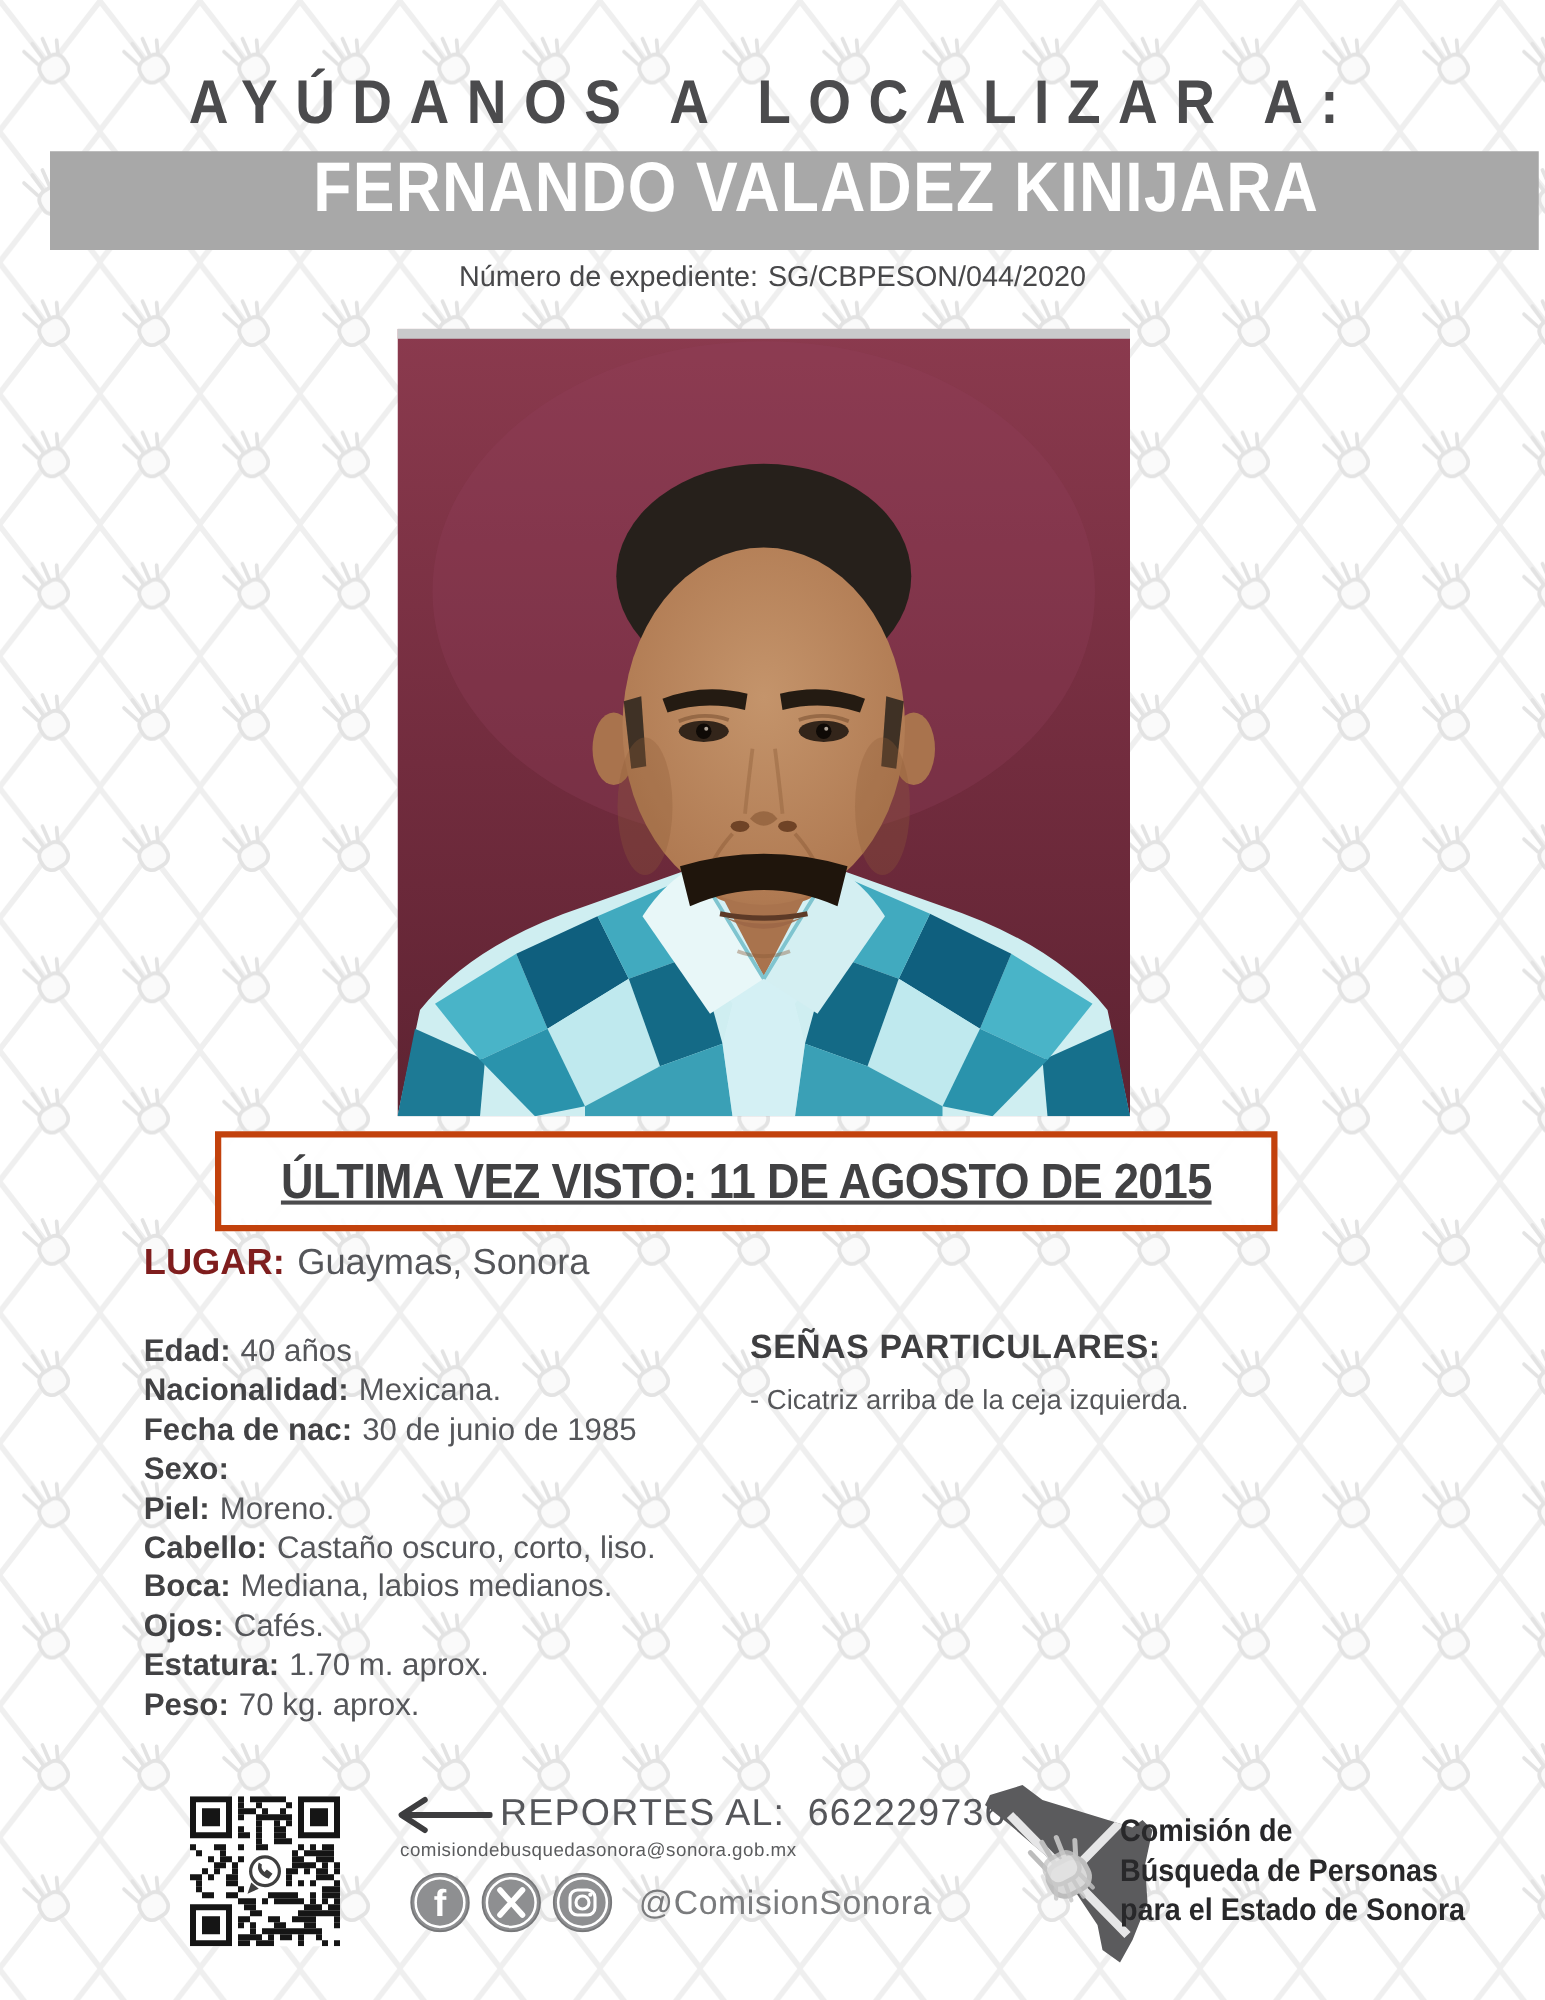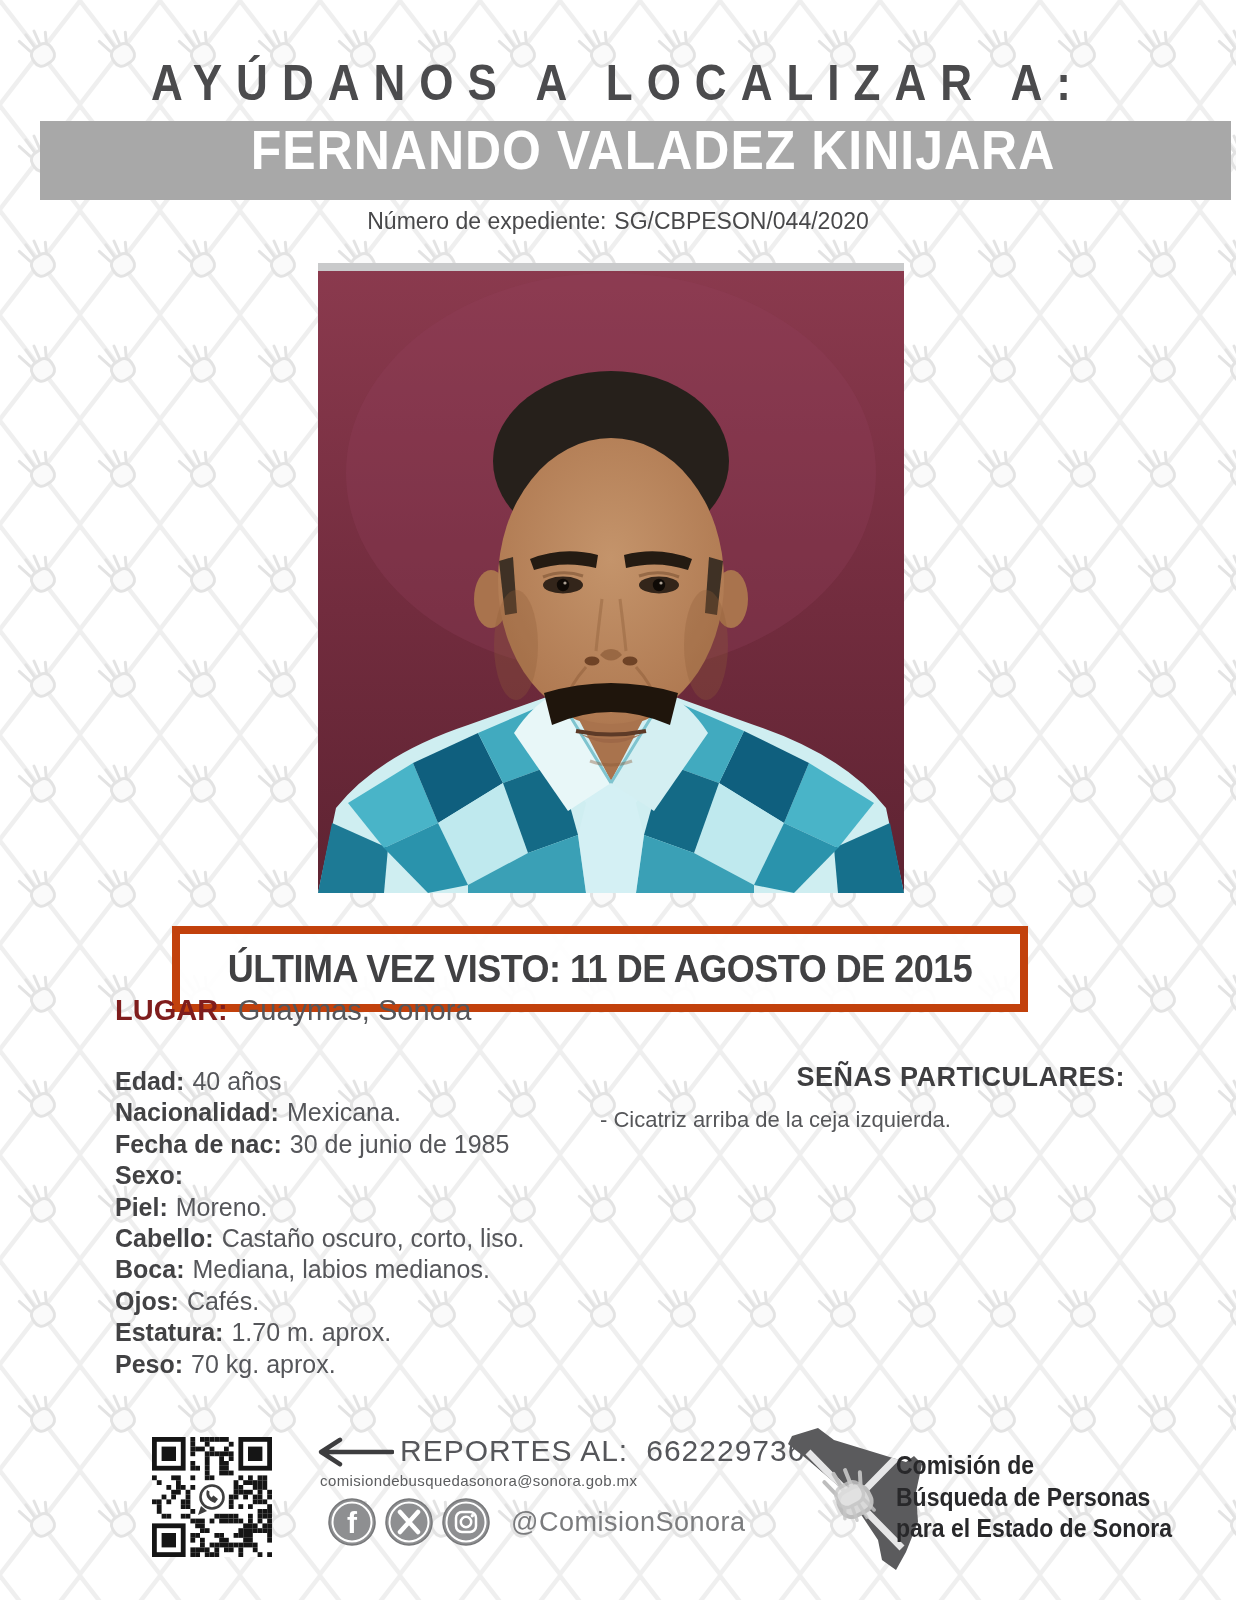--- a/index.html
+++ b/index.html
@@ -13,34 +13,34 @@
   .banner{left:40px;top:121px;width:1156px;height:79px;background:#a8a8a8;
           display:flex;align-items:flex-start;justify-content:center;padding-left:35px;}
   .banner span{color:#ffffff;font-size:50px;font-weight:800;letter-spacing:1px;
           transform:scaleY(1.12);white-space:nowrap;}
   .exped{left:0;top:208px;width:1236px;text-align:center;font-size:23px;color:#48484a;}
   .exped .b{font-weight:normal;margin-right:8px;text-align:center;}
 
   .photo{left:318px;top:263px;width:586px;height:630px;}
   .photo svg{display:block;}
 
-  .lastseen{left:172px;top:926px;width:840px;height:70px;border:8px solid #c2410c;
-            background:rgba(255,255,255,0.93);display:flex;align-items:center;justify-content:center;}
+  .lastseen{left:172px;top:905px;width:840px;height:70px;border:5px solid #c2410c;
+            background:rgba(255,255,255,0.93);display:flex;align-items:center;justify-content:center;text-decoration:underline;}
   .lastseen span{font-size:36px;font-weight:800;letter-spacing:-0.5px;color:#414143;
             transform:scaleY(1.1);white-space:nowrap;}
 
   .lugar{left:115px;top:994px;font-size:29px;color:#55565a;}
   .lugar .b{font-weight:bold;color:#7f1d1d;margin-right:10px;}
 
   .details{left:115px;top:1066px;width:480px;}
   .drow{font-size:25px;line-height:31.4px;color:#55565a;white-space:nowrap;}
   .dl{font-weight:bold;color:#424244;margin-right:8px;}
 
   .senas{left:600px;top:1062px;width:525px;}
-  .senas-title{font-size:27px;font-weight:bold;color:#3e3e40;text-align:right;letter-spacing:0.5px;}
+  .senas-title{font-size:27px;font-weight:bold;color:#3e3e40;text-align:left;letter-spacing:0.5px;}
   .senas-item{margin-top:14px;font-size:22px;color:#555659;text-align:left;}
 
   .qr{left:152px;top:1437px;width:120px;height:120px;background:#fff;}
   .arrow{left:310px;top:1436px;width:84px;height:32px;}
   .reports{left:400px;top:1434px;font-size:30px;letter-spacing:1px;color:#55565a;white-space:nowrap;}
   .reports .ph{margin-left:18px;}
   .email{left:320px;top:1472px;font-size:15px;letter-spacing:0.4px;color:#5b5c5e;}
   .socials{left:328px;top:1498px;display:flex;align-items:center;}
   .socials .sic{margin-right:9px;width:48px;height:48px;}
   .handle{margin-left:12px;font-size:27px;color:#7a7b7d;letter-spacing:0.5px;}

